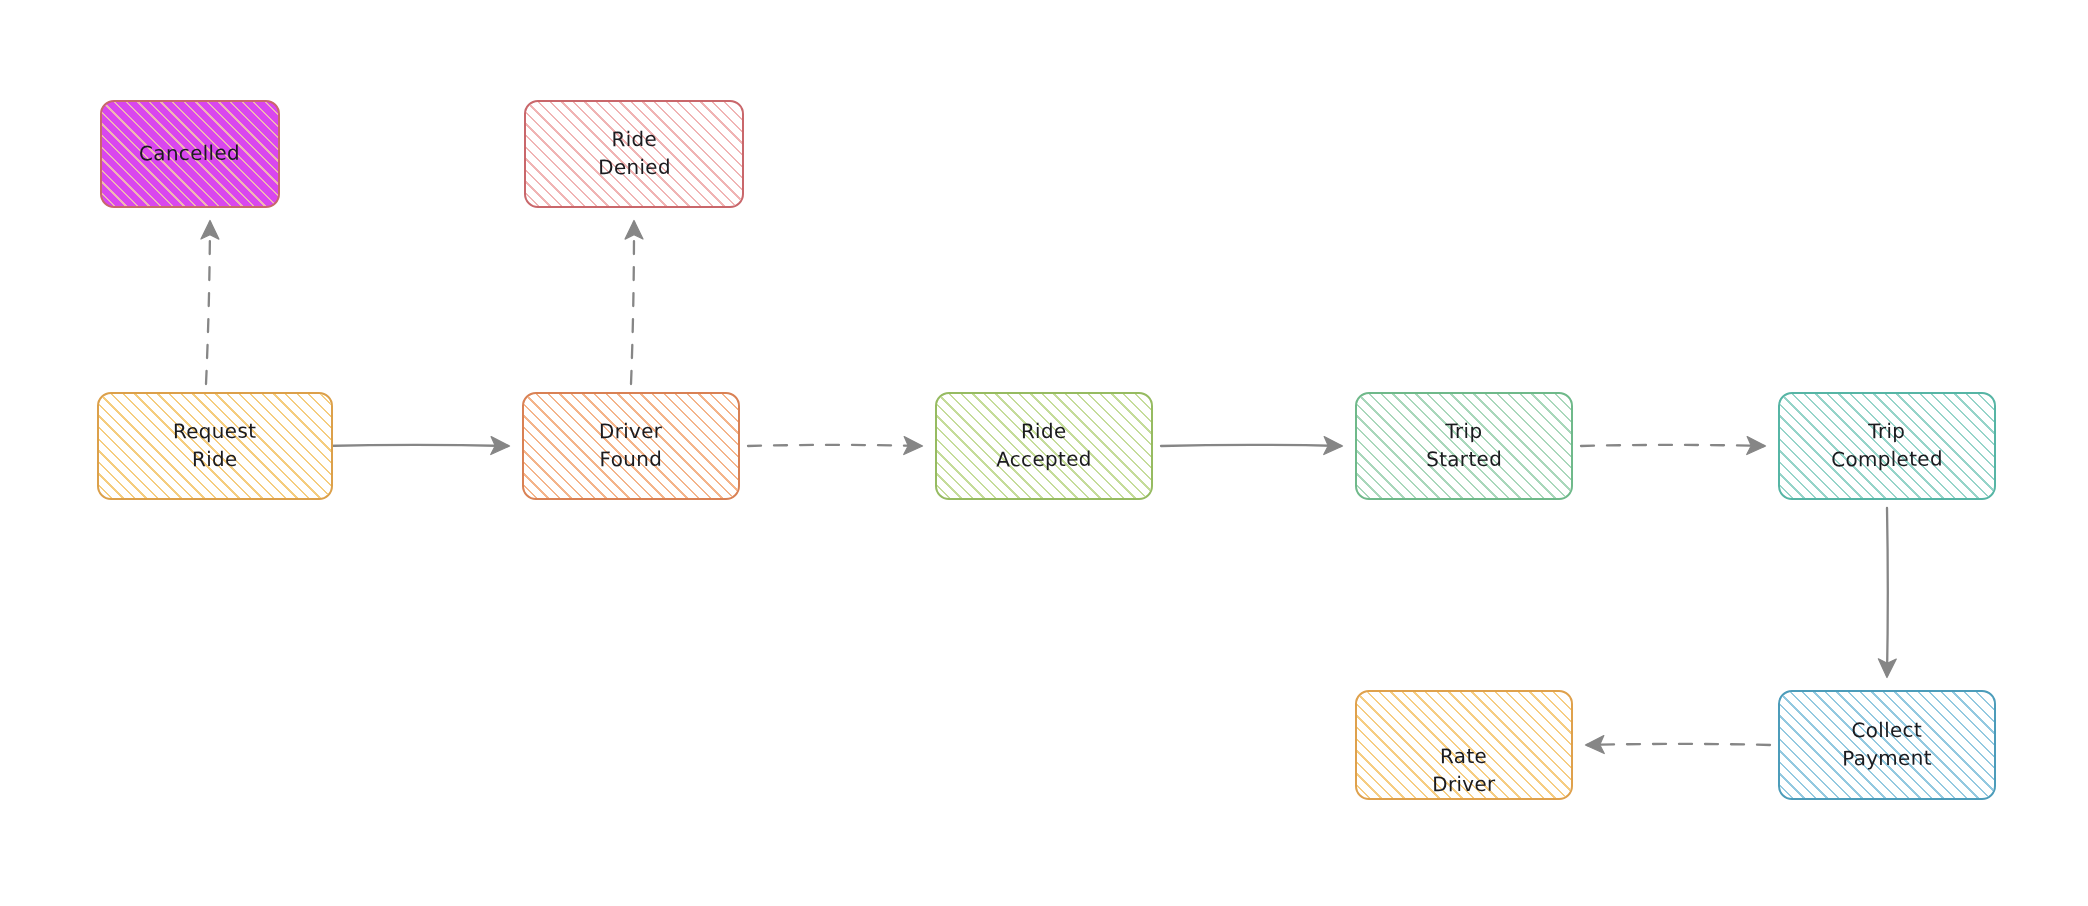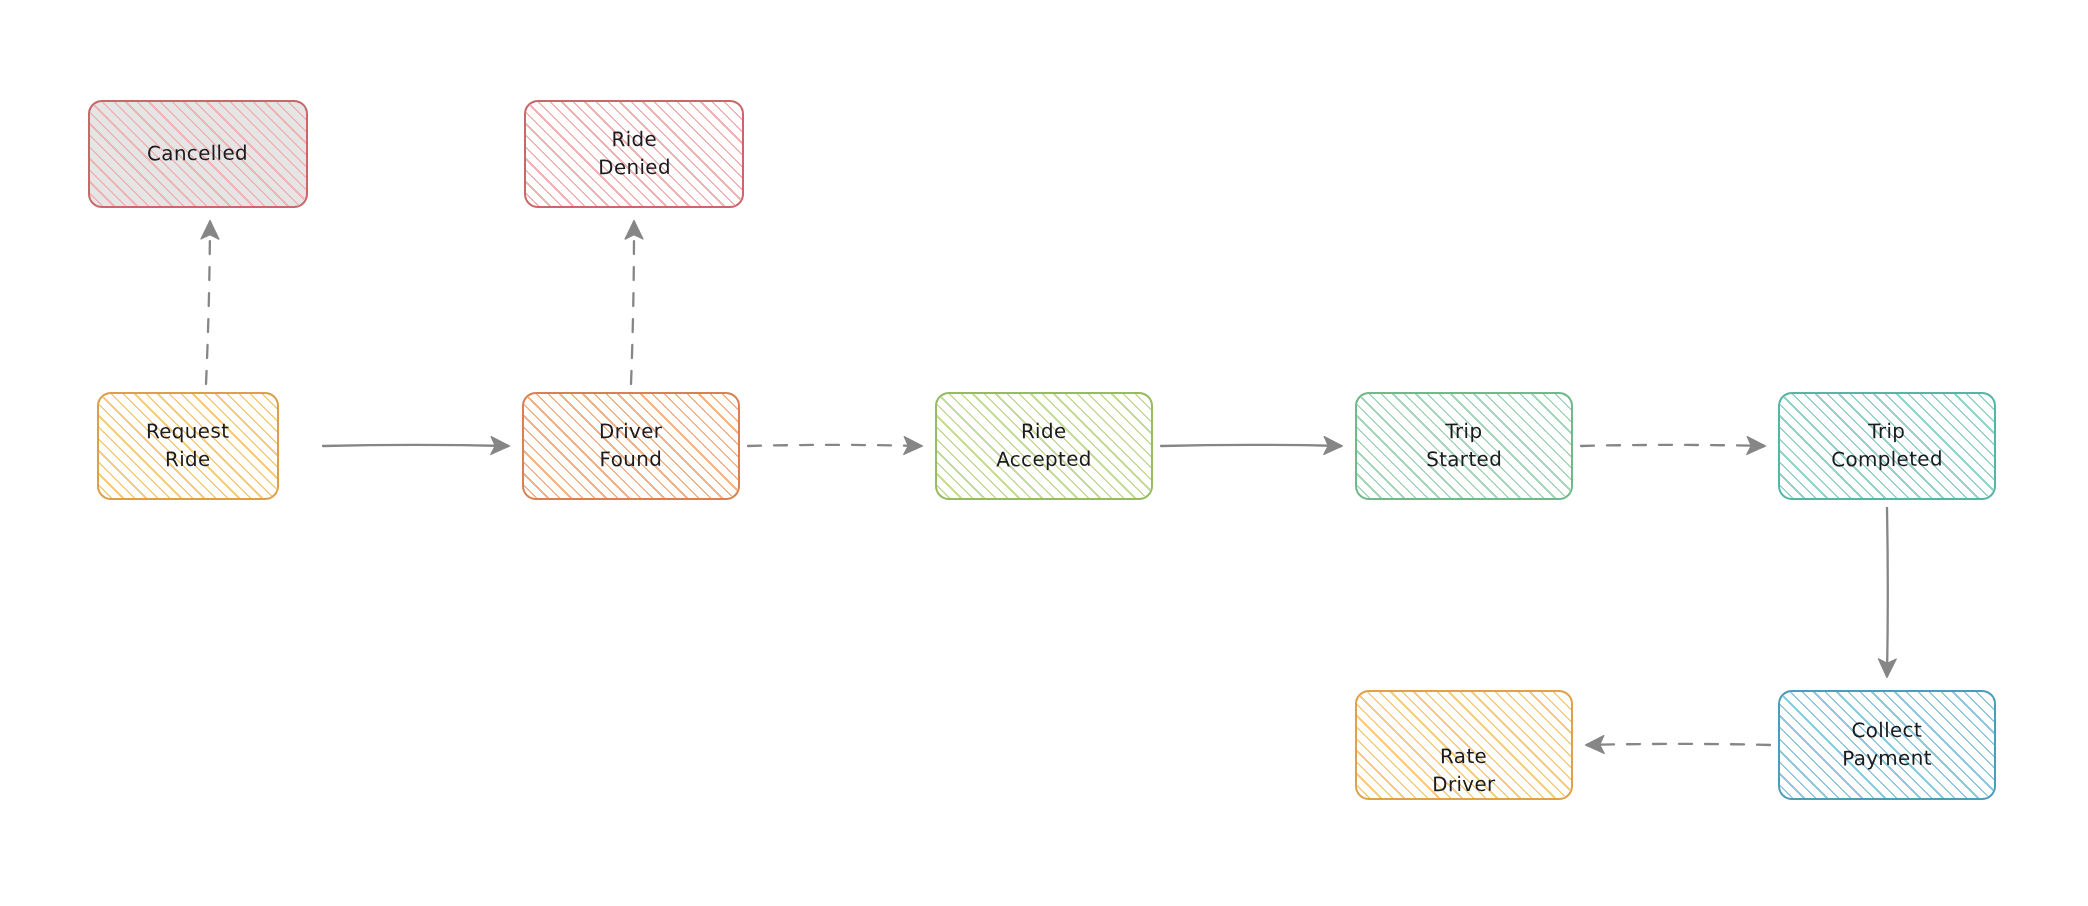--- a/index.html
+++ b/index.html
@@ -100,32 +100,32 @@
       </g>
       <g>
         <path d="M 1887 508 Q 1888.6 592 1887 676" fill="none" stroke="#868686" stroke-width="2.3" stroke-linecap="round" marker-end="url(#ah)"></path>
       </g>
       <g>
         <path d="M 1770 745 Q 1678.5 742.8 1587 745" fill="none" stroke="#868686" stroke-width="2.3" stroke-linecap="round" stroke-dasharray="13 13" marker-end="url(#ah)"></path>
       </g>
     </svg>
 
   <div id="node-layer">
-      <div class="node" style="left: 88px; top: 100px; width: 220px; height: 108px; border-color: rgb(201, 103, 107); background: #e5e5e5;">
+      <div class="node" style="left: 100px; top: 100px; width: 180px; height: 108px; border-color: rgb(201, 103, 107); background: #d946ef;">
         <div class="hatch" style="background: repeating-linear-gradient(45deg, rgb(240, 180, 180) 0px, rgb(240, 180, 180) 1.6px, rgba(255, 255, 255, 0) 1.6px, rgba(255, 255, 255, 0) 8.2px);"></div>
         <div class="sketchline" style="border-color: rgb(201, 103, 107);"></div>
         <div class="node-label">Cancelled</div>
       </div>
       <div class="node" style="left: 524px; top: 100px; width: 220px; height: 108px; border-color: rgb(201, 103, 107); background: rgb(255, 255, 255);">
         <div class="hatch" style="background: repeating-linear-gradient(45deg, rgb(240, 180, 180) 0px, rgb(240, 180, 180) 1.6px, rgba(255, 255, 255, 0) 1.6px, rgba(255, 255, 255, 0) 8.2px);"></div>
         <div class="sketchline" style="border-color: rgb(201, 103, 107);"></div>
         <div class="node-label">Ride
 Denied</div>
       </div>
-      <div class="node" style="left: 97px; top: 392px; width: 182px; height: 108px; border-color: rgb(220, 160, 74); background: rgb(255, 255, 255);">
+      <div class="node" style="left: 97px; top: 392px; width: 236px; height: 108px; border-color: rgb(220, 160, 74); background: rgb(255, 255, 255);">
         <div class="hatch" style="background: repeating-linear-gradient(45deg, rgb(245, 205, 126) 0px, rgb(245, 205, 126) 1.6px, rgba(255, 255, 255, 0) 1.6px, rgba(255, 255, 255, 0) 8.2px);"></div>
         <div class="sketchline" style="border-color: rgb(220, 160, 74);"></div>
         <div class="node-label">Request
 Ride</div>
       </div>
       <div class="node" style="left: 522px; top: 392px; width: 218px; height: 108px; border-color: rgb(217, 129, 84); background: rgb(255, 255, 255);">
         <div class="hatch" style="background: repeating-linear-gradient(45deg, rgb(244, 180, 138) 0px, rgb(244, 180, 138) 1.6px, rgba(255, 255, 255, 0) 1.6px, rgba(255, 255, 255, 0) 8.2px);"></div>
         <div class="sketchline" style="border-color: rgb(217, 129, 84);"></div>
         <div class="node-label">Driver
 Found</div>

